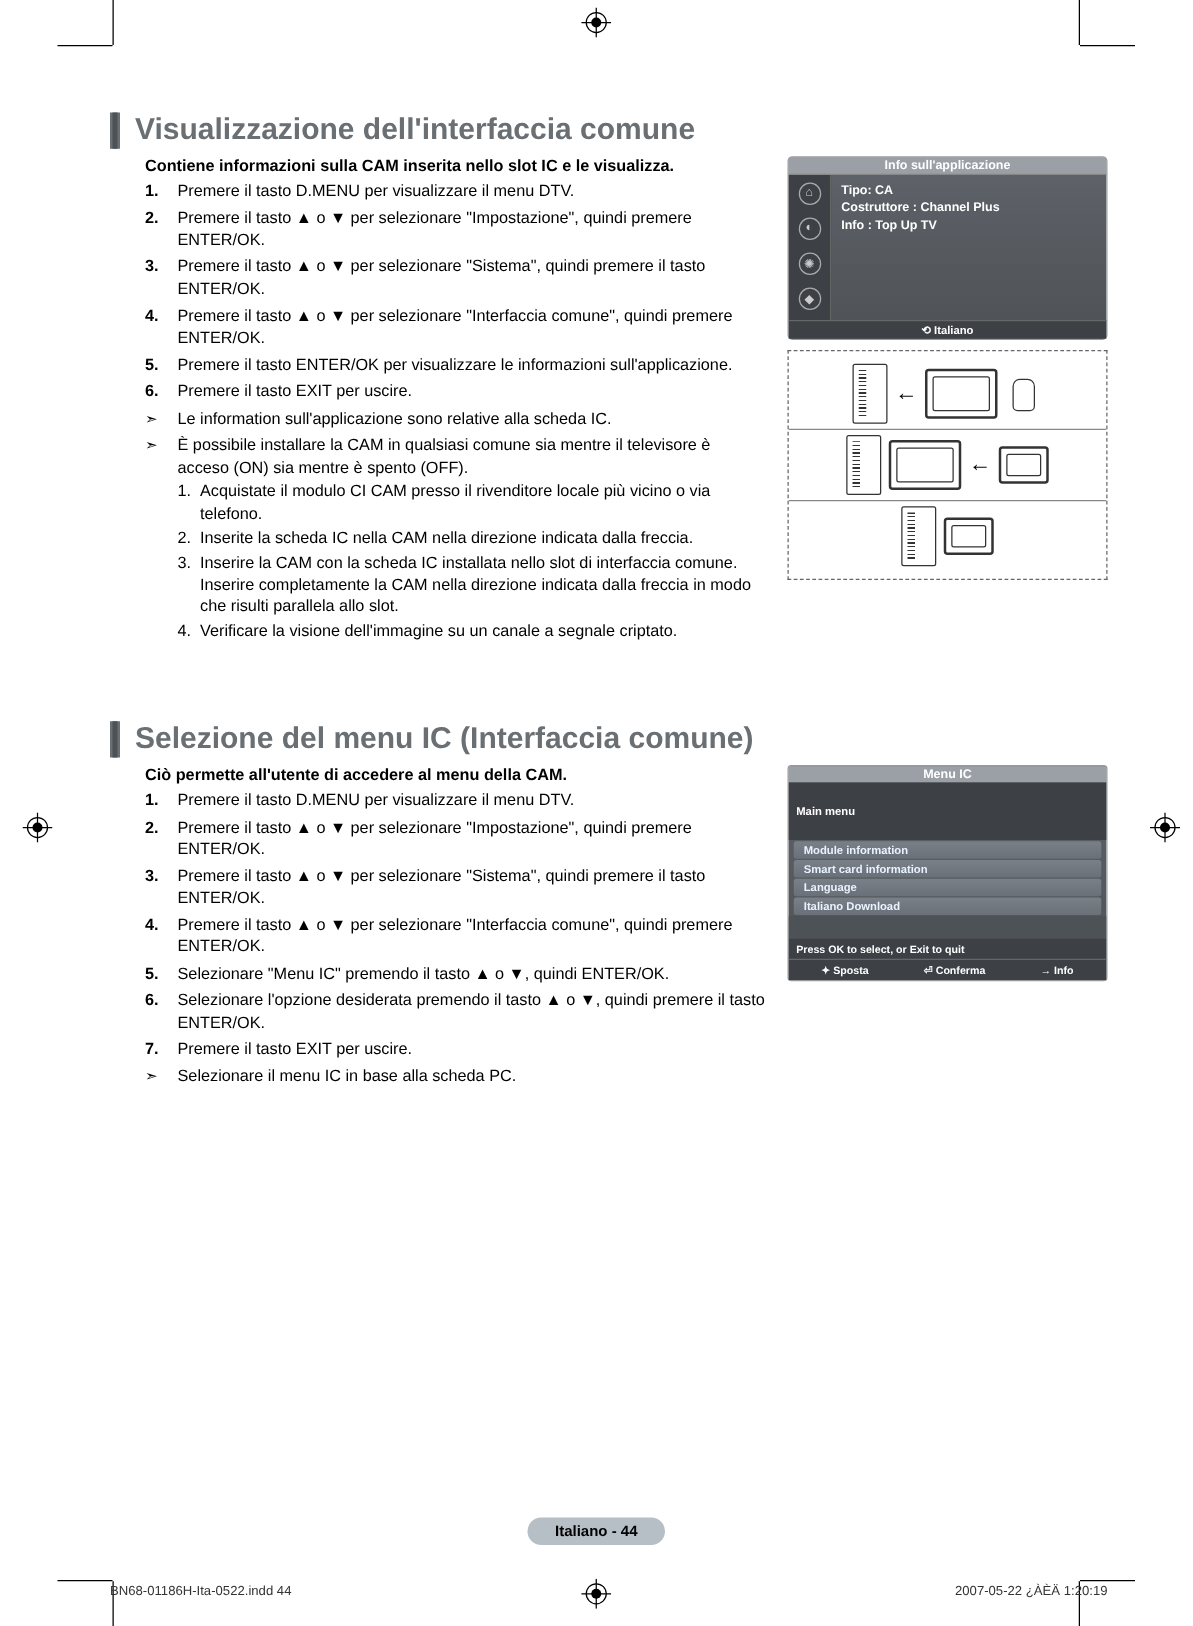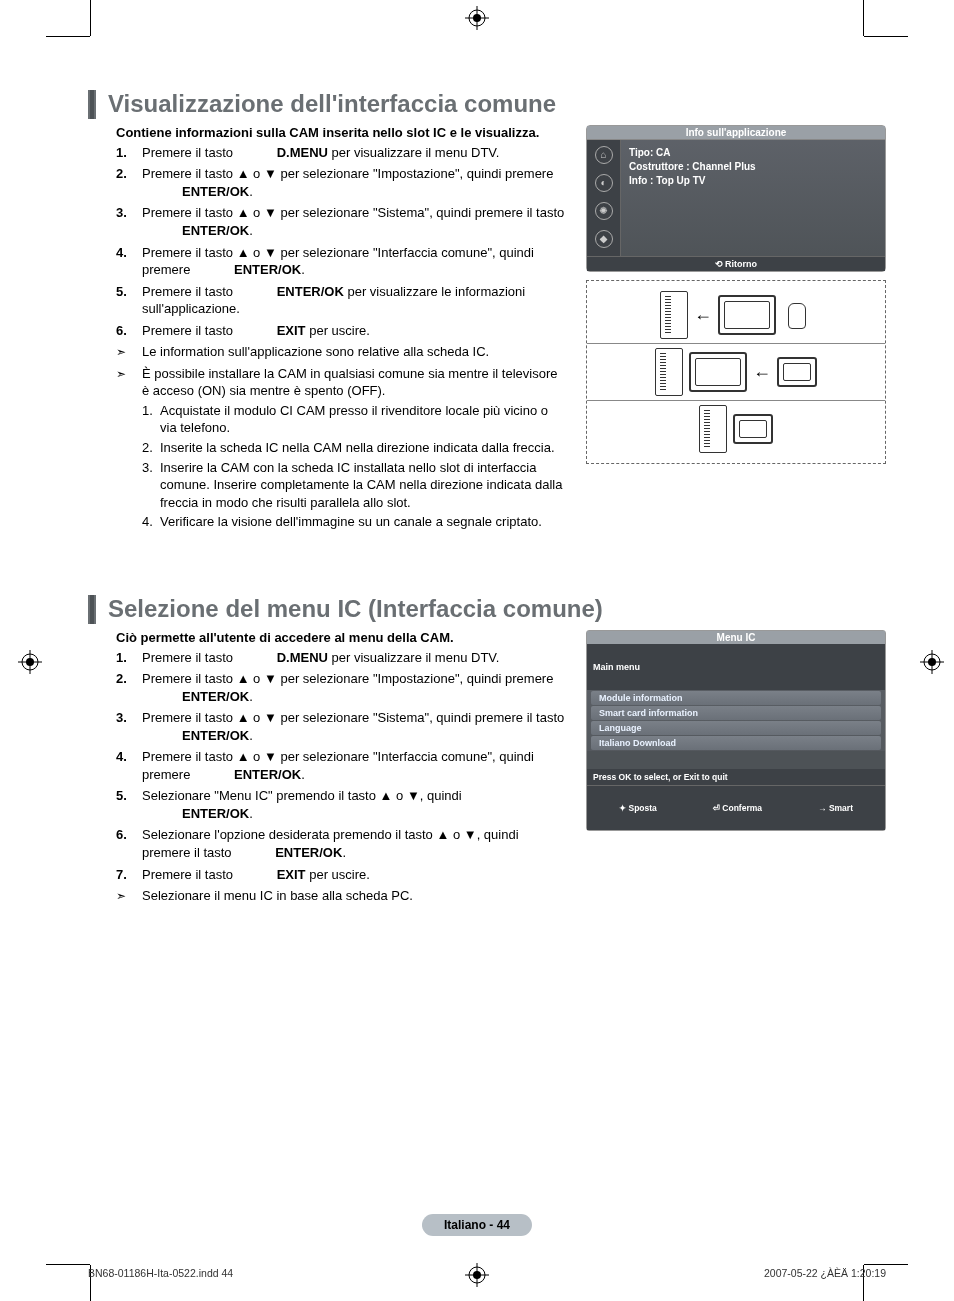--- a/index.html
+++ b/index.html
@@ -21,21 +21,21 @@
   .text-col { flex: 1; padding-right: 18px; }
   .intro { font-weight: bold; margin-bottom: 4px; }
   ol.steps { list-style: none; counter-reset: step; }
   ol.steps > li { position: relative; padding-left: 26px; margin-bottom: 4px; line-height: 1.35; }
   ol.steps > li:before { counter-increment: step; content: counter(step) "."; position: absolute; left: 0; font-weight: bold; }
   .note { position: relative; padding-left: 26px; margin-bottom: 4px; line-height: 1.35; }
   .note:before { content: "➣"; position: absolute; left: 0; font-size: 12px; top: 1px; }
   ol.sub { list-style: none; counter-reset: sub; padding-left: 0; margin-top: 2px; }
   ol.sub > li { position: relative; padding-left: 18px; margin-bottom: 2px; }
   ol.sub > li:before { counter-increment: sub; content: counter(sub) "."; position: absolute; left: 0; }
-  .fig-col { width: 300px; }
+  .fig-col { width: 256px; }
   .osd1 { border: 1px solid #999; border-radius: 4px; background: linear-gradient(#5f636a,#4d5256); color: #fff; font-size: 10px; }
   .osd1-titlebar { display: flex; justify-content: center; align-items: center; background: #9aa0a6; border-bottom: 1px solid #888; padding: 1px 0; color:#fff; font-weight:bold; font-size:10px;}
   .osd1-body { display: flex; min-height: 116px; }
   .osd1-icons { width: 34px; background: #3d4146; border-right: 1px solid #666; display:flex; flex-direction:column; align-items:center; padding-top:6px; gap:10px;}
   .osd1-icons .ic { width:18px; height:18px; border:1px solid #aaa; border-radius:50%; display:flex; align-items:center; justify-content:center; font-size:10px; color:#ccc;}
   .osd1-main { flex:1; padding:6px 8px; font-weight:bold; line-height:1.4;}
   .osd1-foot { background:#3d4146; border-top:1px solid #666; text-align:center; padding:2px 0; font-size:9px; font-weight:bold;}
   .diagram-box { border:1px dashed #666; margin-top:8px; padding:6px 0; }
   .diagram-row { display:flex; align-items:center; justify-content:center; gap:6px; padding:4px 0; border-bottom:1px solid #888;}
   .diagram-row:last-child { border-bottom:none; }
@@ -45,25 +45,25 @@
   .cam { width:58px; height:40px; border:2px solid #333; border-radius:3px; background:#fff; position:relative;}
   .cam:after { content:""; position:absolute; inset:4px; border:1px solid #333; border-radius:2px;}
   .hand { width:30px; height:36px; position:relative;}
   .hand:before{content:"";position:absolute;left:6px;top:6px;width:16px;height:24px;border:1px solid #333;border-radius:6px 6px 4px 4px;background:#fff;}
   .osd2 { border:1px solid #999; background:linear-gradient(#5f636a,#4d5256); color:#fff; font-size:10px; border-radius:3px;}
   .osd2-title { text-align:center; background:#9aa0a6; font-weight:bold; padding:1px 0; font-size:10px;}
   .osd2-sub { background:#3d4146; padding:18px 6px; font-weight:bold; font-size:9px;}
   .osd2-item { background:linear-gradient(#7a8088,#6a7078); margin:1px 4px; padding:2px 8px; border-radius:2px; font-size:9px; font-weight:bold; color:#e9f2ff;}
   .osd2-gap { height:18px; background:#4d5256;}
   .osd2-hint { background:#3d4146; padding:3px 6px; font-size:8.5px; font-weight:bold;}
-  .osd2-foot { display:flex; justify-content:space-around; background:#3d4146; padding:17px 4px; font-size:8.5px; font-weight:bold; border-top:1px solid #666;}
+  .osd2-foot { display:flex; justify-content:space-around; background:#3d4146; padding:3px 4px; font-size:8.5px; font-weight:bold; border-top:1px solid #666;}
   .footer-pill { position:absolute; left:50%; transform:translateX(-50%); bottom:65px; background:#b7bfc6; border-radius:14px; padding:4px 22px; font-weight:bold; font-size:12px;}
   .meta-left { position:absolute; left:88px; bottom:22px; font-size:10.5px; color:#333;}
   .meta-right { position:absolute; right:68px; bottom:22px; font-size:10.5px; color:#333;}
-  b { font-weight:bold;margin-left:40px; }
+  b { font-weight:normal; }
 </style>
 </head>
 <body>
 
 <div class="crop-mark crop-top-h" style="left:46px"></div>
 <div class="crop-mark crop-top-h" style="right:46px"></div>
 <div class="crop-mark crop-top-v" style="left:90px"></div>
 <div class="crop-mark crop-top-v" style="right:90px"></div>
 <div class="crop-mark crop-bot-h" style="left:46px"></div>
 <div class="crop-mark crop-bot-h" style="right:46px"></div>
@@ -139,21 +139,21 @@
               <div class="ic">◐</div>
               <div class="ic">✺</div>
               <div class="ic">◆</div>
             </div>
             <div class="osd1-main">
               <div>Tipo: CA</div>
               <div>Costruttore : Channel Plus</div>
               <div>Info : Top Up TV</div>
             </div>
           </div>
-          <div class="osd1-foot"><span>⟲ </span><span>Ritorno</span></div>
+          <div class="osd1-foot"><span>⟲ </span><span>Italiano</span></div>
         </div>
         <div class="diagram-box">
           <div class="diagram-row">
             <div class="slot"></div>
             <span class="arrow-l">←</span>
             <div class="cam"></div>
             <div class="hand"></div>
           </div>
           <div class="diagram-row">
             <div class="slot"></div>
@@ -197,21 +197,21 @@
           <div class="osd2-sub">Main menu</div>
           <div class="osd2-item">Module information</div>
           <div class="osd2-item">Smart card information</div>
           <div class="osd2-item">Language</div>
           <div class="osd2-item">Italiano Download</div>
           <div class="osd2-gap"></div>
           <div class="osd2-hint">Press OK to select, or Exit to quit</div>
           <div class="osd2-foot">
             <span>✦ <span>Sposta</span></span>
             <span>⏎ <span>Conferma</span></span>
-            <span>→ <span>Smart</span></span>
+            <span>→ <span>Info</span></span>
           </div>
         </div>
       </div>
     </div>
   </div>
 
 </div>
 
 <div class="footer-pill">Italiano - 44</div>
 <div class="meta-left">BN68-01186H-Ita-0522.indd   44</div>

